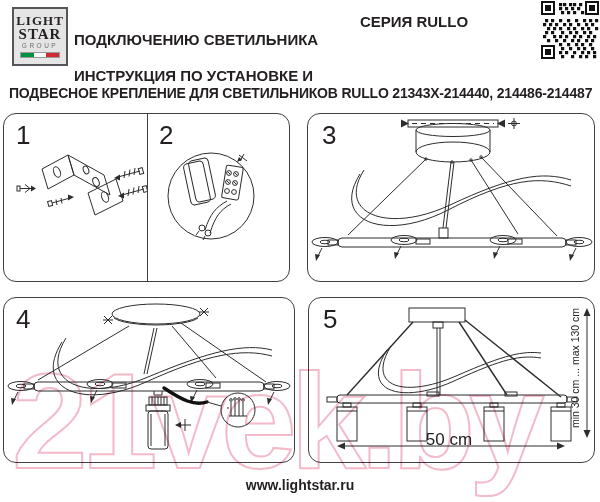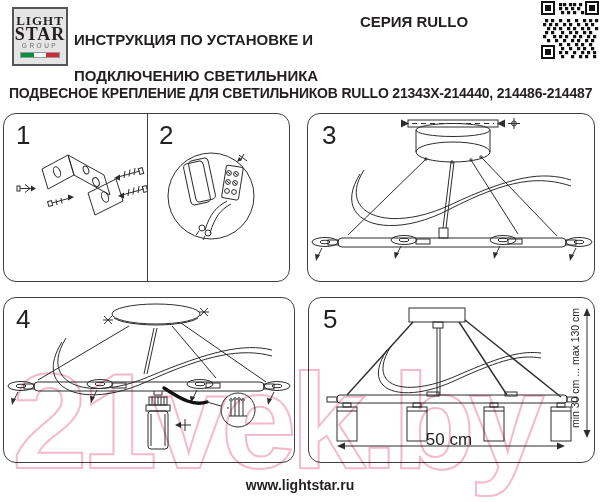--- a/index.html
+++ b/index.html
@@ -2,21 +2,21 @@
 <html><head>
 <meta charset="utf-8">
 <style>
   html,body{margin:0;padding:0;}
   body{width:600px;height:502px;position:relative;background:#fff;overflow:hidden;
        font-family:"Liberation Sans",sans-serif;color:#231f20;}
   
   .logo-box{position:absolute;left:12px;top:7px;width:52px;height:55px;border:2px solid #55565a;
             display:flex;flex-direction:column;align-items:center;justify-content:center;background:#e5e5e5;}
   .logo-light{font-family:"Liberation Serif",serif;font-weight:bold;font-size:13px;line-height:12px;letter-spacing:1px;}
-  .logo-star {font-family:"Liberation Serif",serif;font-weight:bold;font-size:18px;line-height:14px;letter-spacing:1px;}
+  .logo-star {font-family:"Liberation Serif",serif;font-weight:bold;font-size:15px;line-height:14px;letter-spacing:1px;}
   .logo-group{font-size:6.5px;letter-spacing:2.5px;color:#6d6e71;line-height:8px;margin-top:1px;}
   .logo-flag{width:38px;height:4px;display:flex;border:0.5px solid #9a9a9a;margin-top:2px;}
   .logo-flag span{flex:1;}
   .hdr-title{position:absolute;left:74px;top:13px;font-weight:bold;font-size:15px;line-height:18px;white-space:pre-line;}
   .hdr-series{position:absolute;left:330px;top:13px;width:168px;text-align:center;font-weight:bold;font-size:15px;line-height:18px;}
   .qr{position:absolute;right:1px;top:1px;width:58px;height:58px;}
   .subtitle{position:absolute;left:9px;top:85px;width:598px;font-weight:bold;font-size:14px;
             letter-spacing:-0.2px;white-space:nowrap;}
   
   .panel{position:absolute;border:1.4px solid #404040;border-radius:13px;box-sizing:border-box;background:#fff;}
@@ -51,22 +51,22 @@
   <div class="logo-star">STAR</div>
   <div class="logo-group">GROUP</div>
   <div class="logo-flag">
     <span style="background:#00923f"></span>
       <span style="background:#fff"></span>
       <span style="background:#ce2b37"></span>
   </div>
 </div>
 
 <div class="hdr-title">
+  <div>ПОДКЛЮЧЕНИЮ СВЕТИЛЬНИКА</div>
   <div>ИНСТРУКЦИЯ ПО УСТАНОВКЕ И</div>
-  <div>ПОДКЛЮЧЕНИЮ СВЕТИЛЬНИКА</div>
 </div>
 
 <div class="hdr-series">
   <div>СЕРИЯ RULLO</div>
 </div>
 
 <svg class="qr" viewBox="0 0 29 29">
   <rect x="0" y="0" width="29" height="29" fill="#fff"></rect>
   <g fill="#111">
     <rect x="0" y="0" width="7" height="7"></rect>

